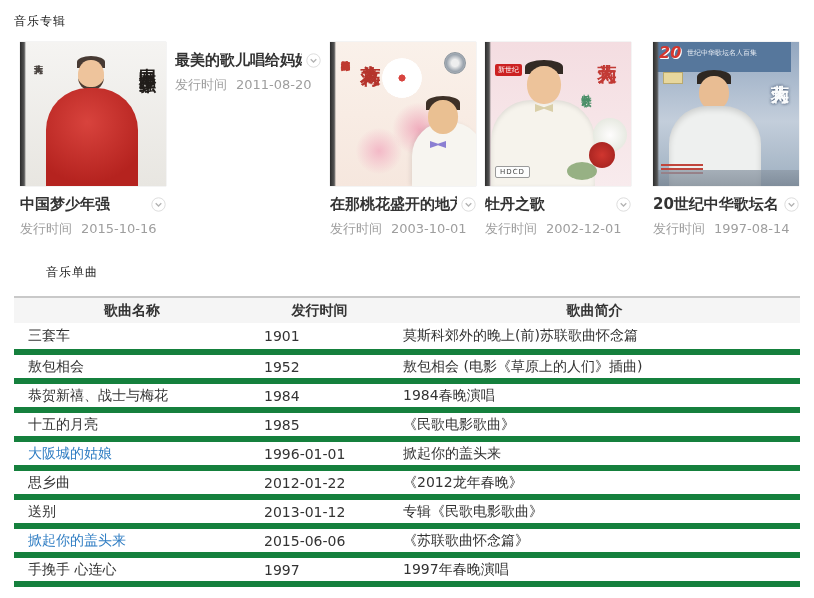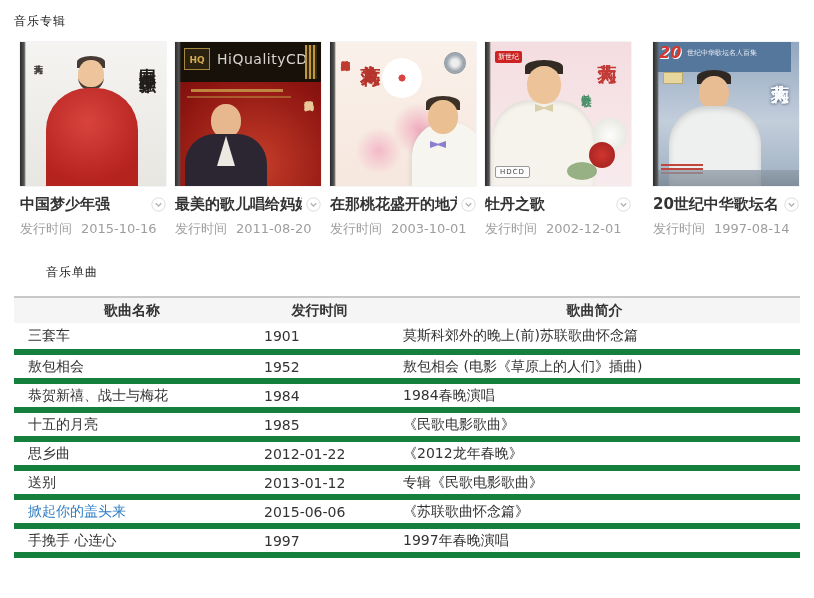--- a/index.html
+++ b/index.html
@@ -61,21 +61,21 @@
   .c3 .artist { position:absolute; left:30px; top:8px; font-size:20px; font-weight:bold; color:#b5342c; }
   .c3 .cd { position:absolute; right:10px; top:10px; width:22px; height:22px; border-radius:50%;
     background:radial-gradient(circle,#eee 0 25%,#9aa3ad 60%,#cfd4d8); border:1px solid #8e979f; }
   .c3 .suit { position:absolute; right:-8px; bottom:0; width:72px; height:64px; border-radius:34px 34px 0 0; background:#f7f5f0; box-shadow:-2px 0 4px rgba(0,0,0,.08); }
   .c3 .head { position:absolute; right:18px; bottom:52px; width:30px; height:34px; border-radius:48%; background:#eac092; }
   .c3 .hair { position:absolute; right:16px; bottom:76px; width:34px; height:14px; border-radius:50% 50% 0 0; background:#3d3026; }
   .c3 .bow { position:absolute; right:30px; bottom:38px; width:16px; height:7px; background:#8b7fd2; clip-path:polygon(0 0,50% 40%,100% 0,100% 100%,50% 60%,0 100%); }
 
   
   .c4 { background:linear-gradient(180deg,#f4dde1,#f8ebed); }
-  .c4 .logo { position:absolute; left:10px; top:9px; font-size:7px; color:#fff; background:#c22; padding:1px 3px; border-radius:2px; }
+  .c4 .logo { position:absolute; left:10px; top:22px; font-size:7px; color:#fff; background:#c22; padding:1px 3px; border-radius:2px; }
   .c4 .artist { position:absolute; right:14px; top:6px; font-size:19px; font-weight:bold; color:#c23a35; }
   .c4 .badge { position:absolute; right:40px; top:44px; font-size:10px; font-weight:bold; color:#4b8f68; letter-spacing:1px; }
   .c4 .head { position:absolute; left:42px; top:24px; width:34px; height:38px; border-radius:48%; background:#edc39a; }
   .c4 .hair { position:absolute; left:40px; top:18px; width:38px; height:14px; border-radius:50% 50% 0 0; background:#332a24; }
   .c4 .suit { position:absolute; left:6px; top:58px; width:104px; height:86px; border-radius:40px 40px 0 0; background:#f6f3ec; box-shadow:0 2px 5px rgba(0,0,0,.1) inset; }
   .c4 .bow { position:absolute; left:50px; top:62px; width:18px; height:8px; background:#d9cfa8; clip-path:polygon(0 0,50% 40%,100% 0,100% 100%,50% 60%,0 100%); }
   .c4 .fl1 { position:absolute; right:16px; bottom:18px; width:26px; height:26px; border-radius:50%; background:radial-gradient(circle,#d0362f,#9c1f1d); }
   .c4 .fl2 { position:absolute; right:4px; bottom:34px; width:34px; height:34px; border-radius:50%; background:radial-gradient(circle,#fff,#e4e9df 75%); opacity:.9; }
   .c4 .fl3 { position:absolute; right:34px; bottom:6px; width:30px; height:18px; border-radius:50%; background:#7fa06a; opacity:.8; }
   .c4 .fmt { position:absolute; left:10px; bottom:8px; font-size:7px; color:#444; background:#fdfdfd;
@@ -144,33 +144,20 @@
               <path d="M4.7 6.3l2.8 2.7 2.8-2.7" fill="none" stroke="#b3b3b3" stroke-width="1.3"></path>
             </svg>
         </span>
       </div>
       <div class="album-release">
         <span>发行时间</span><span class="val">2015-10-16</span>
       </div>
     </div>
 
     <div class="album-card">
-      <div class="cover c2">
-        <span class="spine"></span>
-        <span class="band"></span>
-        <span class="hq">HQ</span>
-        <span class="fmt">HiQualityCD</span>
-        <span class="stripes"></span>
-        <span class="goldline"></span>
-        <span class="goldline2"></span>
-        <span class="head"></span>
-        <span class="suit"></span>
-        <span class="shirt"></span>
-        <span class="side vtext">最美的歌儿唱给妈妈</span>
-      </div>
       <div class="album-title-row">
         <span class="album-title">最美的歌儿唱给妈妈</span>
         <span class="chev">
           <svg width="15" height="15" viewBox="0 0 15 15">
               <circle cx="7.5" cy="7.5" r="6.7" fill="#fff" stroke="#ddd"></circle>
               <path d="M4.7 6.3l2.8 2.7 2.8-2.7" fill="none" stroke="#b3b3b3" stroke-width="1.3"></path>
             </svg>
         </span>
       </div>
       <div class="album-release">
@@ -289,20 +276,25 @@
         <td>恭贺新禧、战士与梅花</td>
         <td>1984</td>
         <td>1984春晚演唱</td>
       </tr>
       <tr>
         <td>十五的月亮</td>
         <td>1985</td>
         <td>《民歌电影歌曲》</td>
       </tr>
       <tr>
+        <td><a class="song-link">大阪城的姑娘</a></td>
+        <td>1996-01-01</td>
+        <td>掀起你的盖头来</td>
+      </tr>
+      <tr>
         <td>思乡曲</td>
         <td>2012-01-22</td>
         <td>《2012龙年春晚》</td>
       </tr>
       <tr>
         <td>送别</td>
         <td>2013-01-12</td>
         <td>专辑《民歌电影歌曲》</td>
       </tr>
       <tr>

